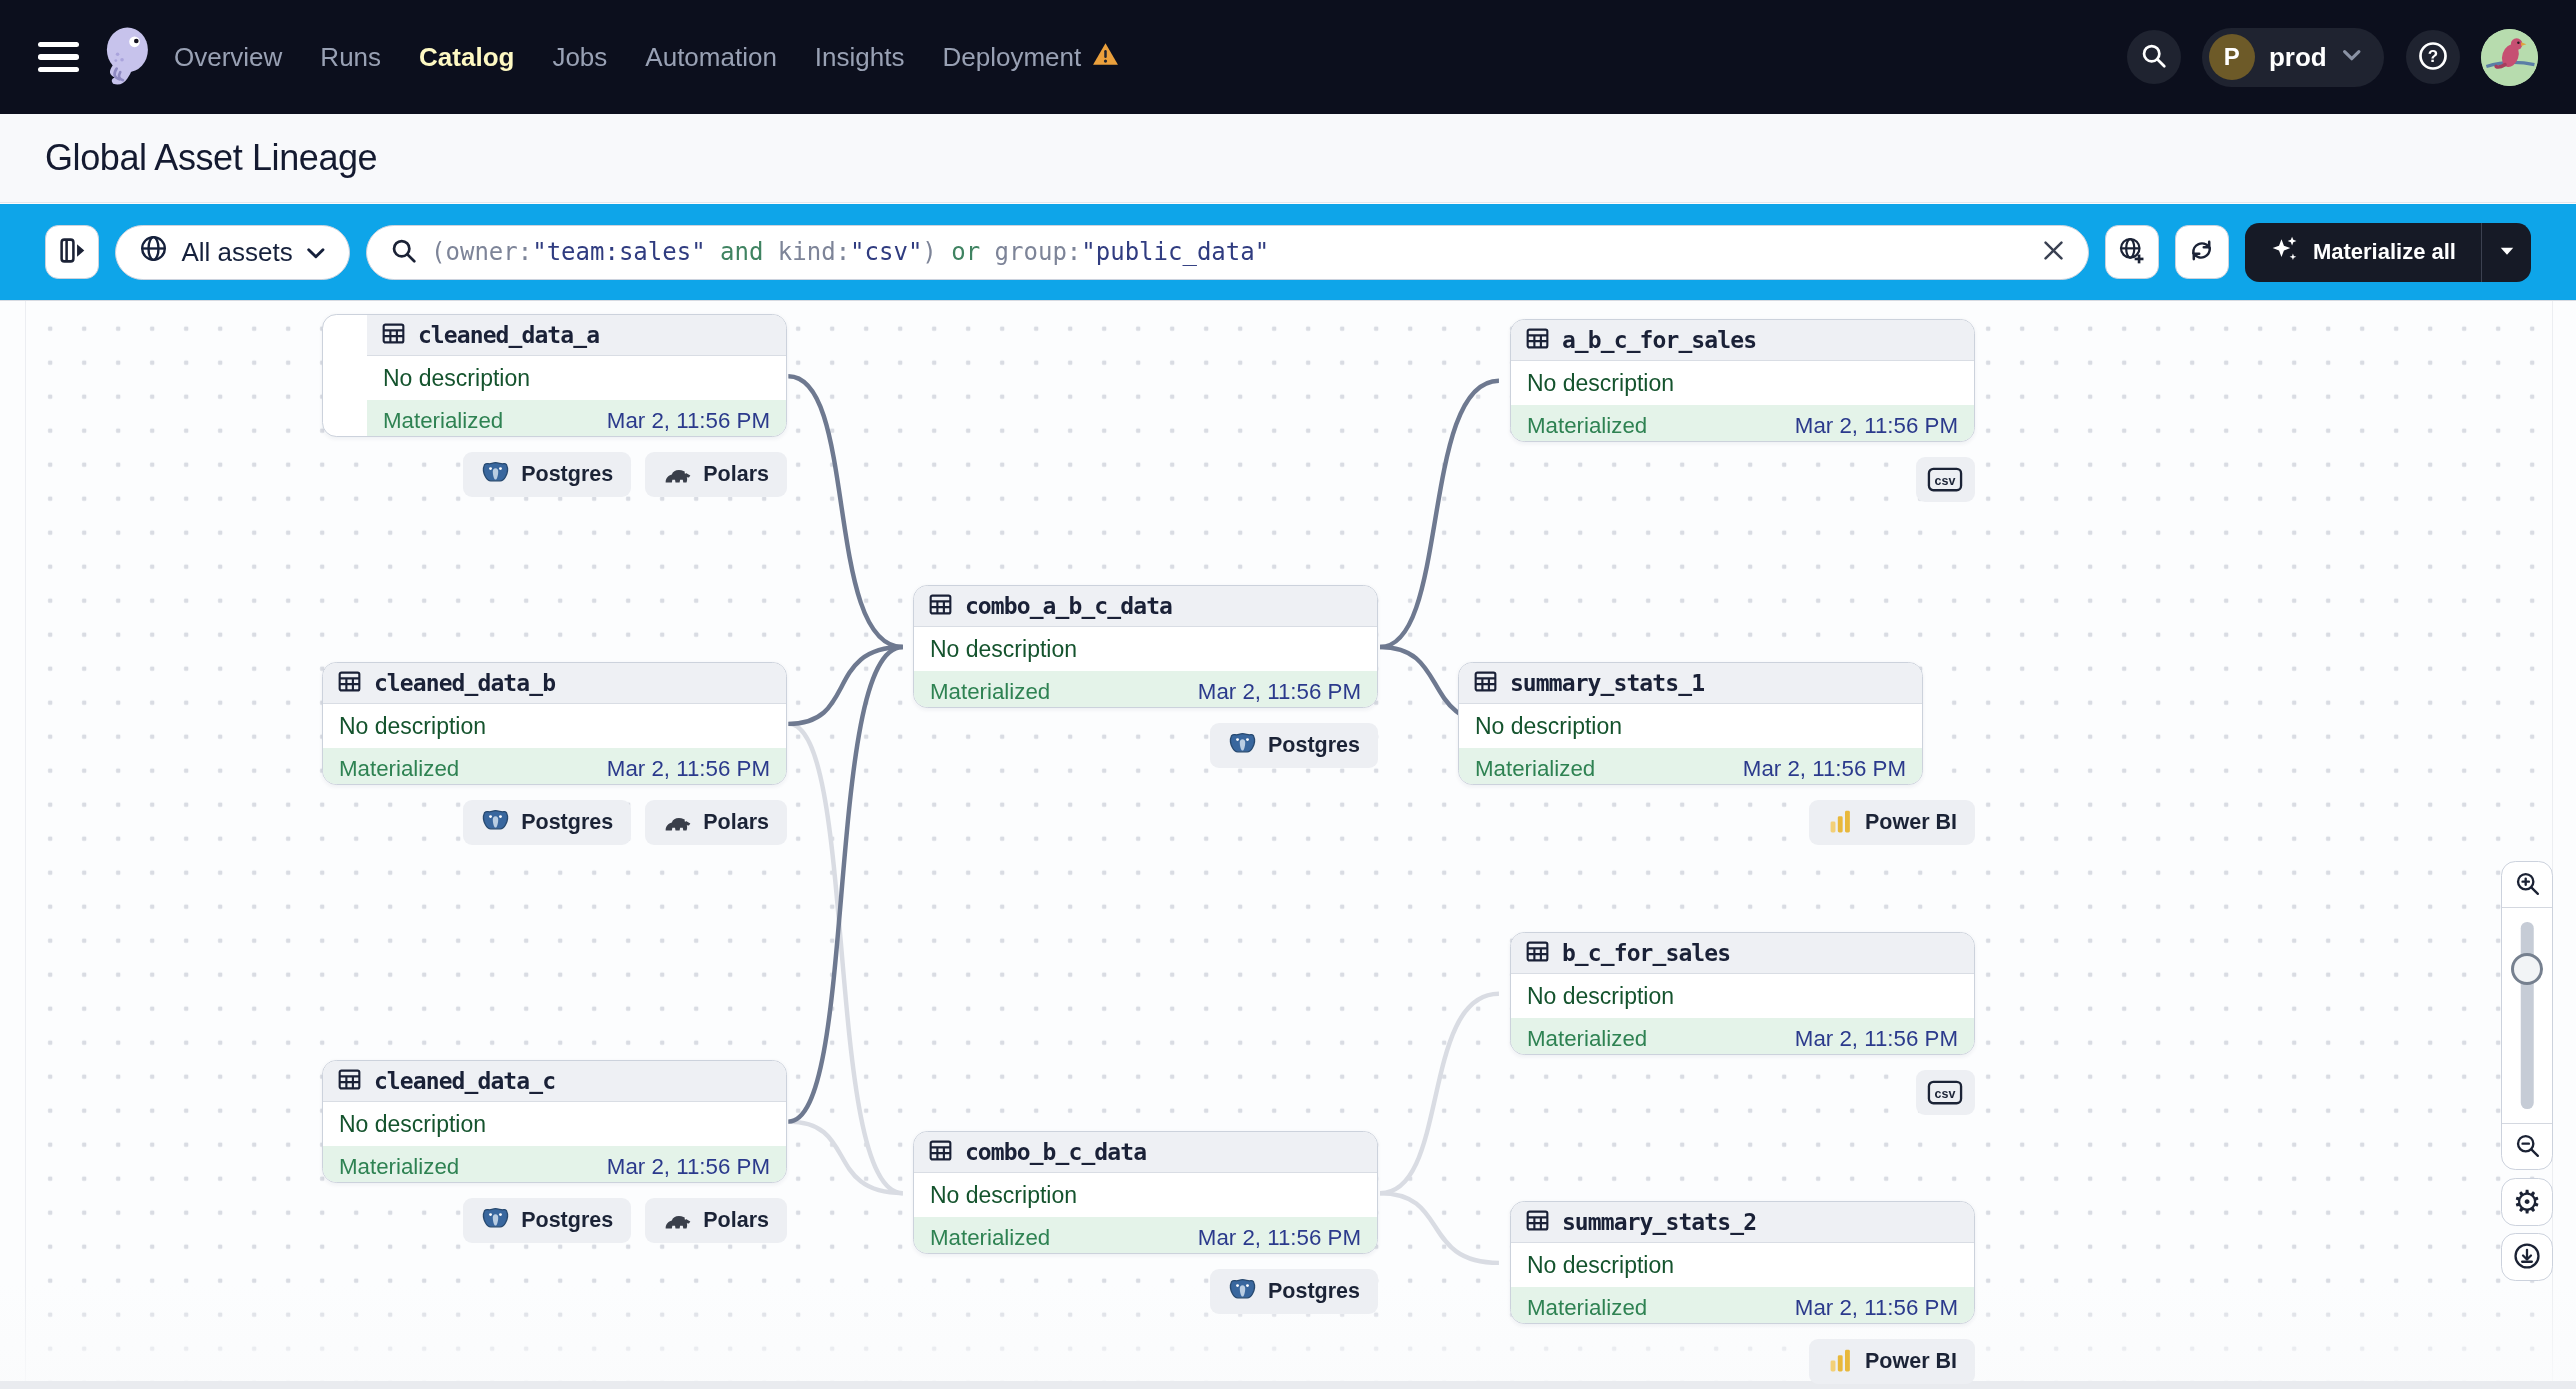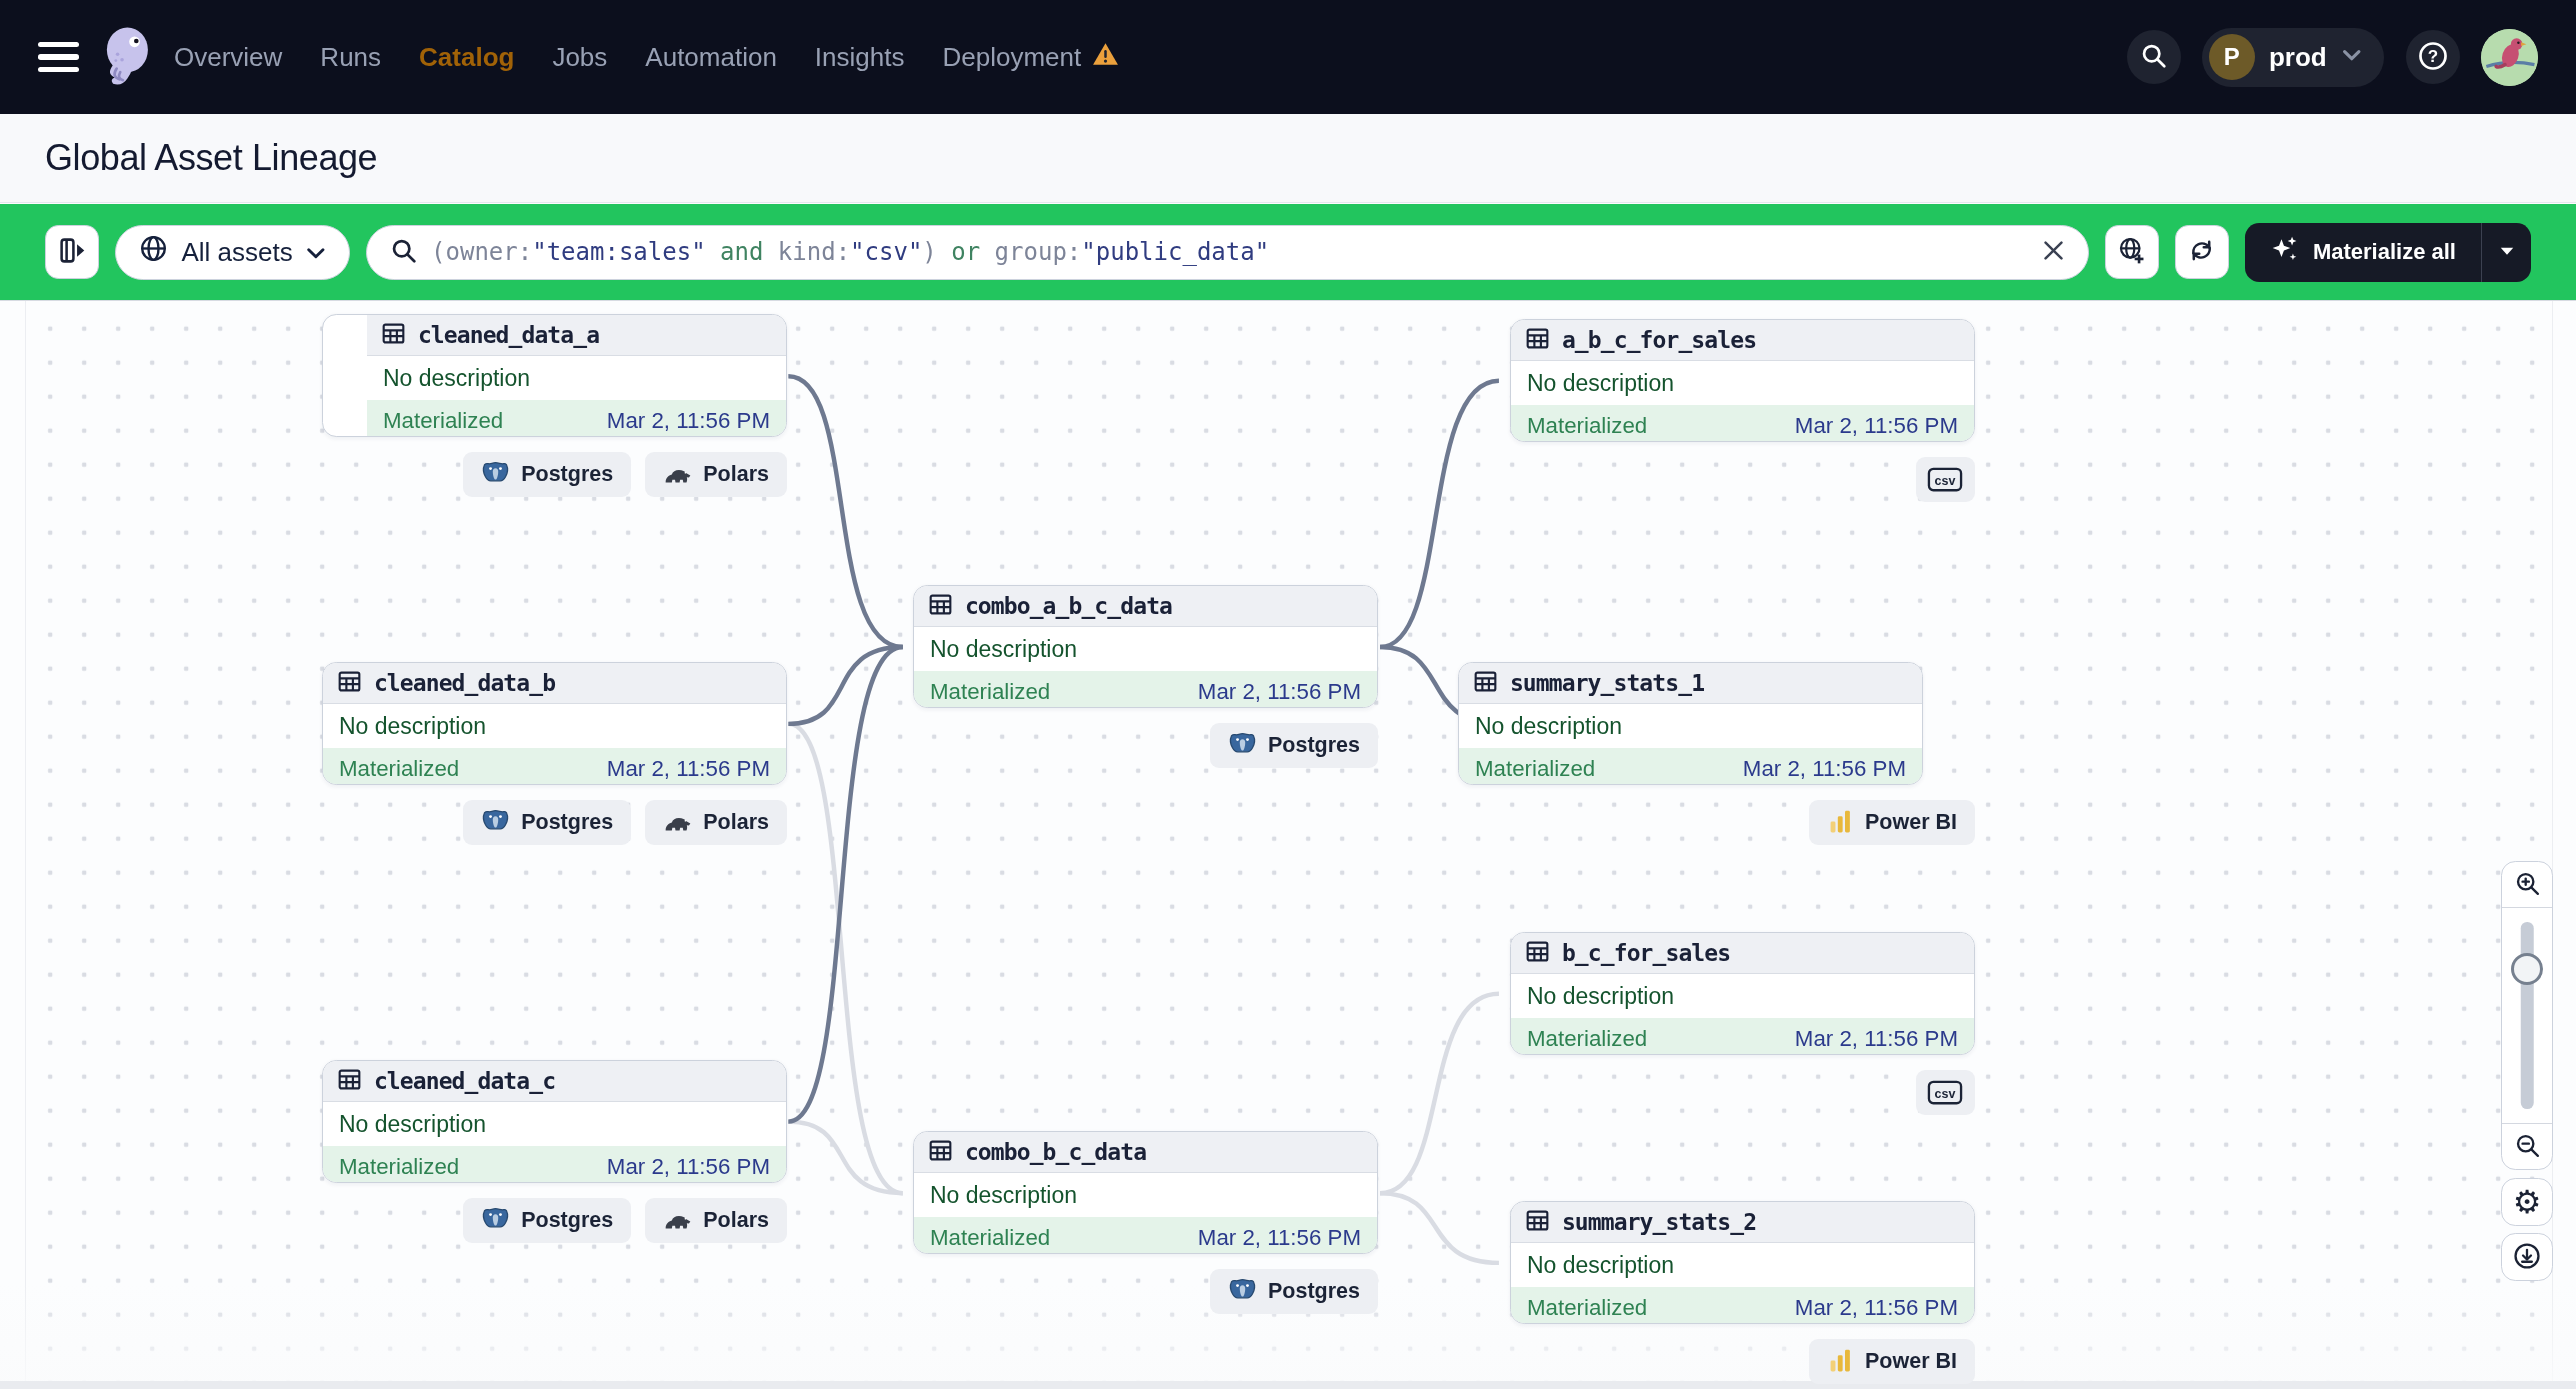--- a/index.html
+++ b/index.html
@@ -7,38 +7,38 @@
   body { font-family:"Liberation Sans", sans-serif; background:#fcfdfe; position:relative; }
 
   
   .nav { position:absolute; top:0; left:0; right:0; height:114px; background:var(--nav-bg,#0c0f1d);
          display:flex; align-items:center; padding:0 38px; gap:16px; }
   .hamburger { width:41px; height:30px; display:flex; flex-direction:column; justify-content:space-between; cursor:pointer; }
   .hamburger span { display:block; height:5.4px; border-radius:2.7px; background:#fff; }
   .logo { width:63px; height:66px; }
   .nav-items { display:flex; align-items:center; gap:38px; }
   .nav-item { color:#99a1b4; font-size:26px; display:flex; align-items:center; gap:10.7px; cursor:pointer; white-space:nowrap; }
-  .nav-item.active { color:#a16207; font-weight:700; }
+  .nav-item.active { color:#fef9c3; font-weight:700; }
   .nav-right { margin-left:auto; display:flex; align-items:center; gap:21.5px; }
   .icon-circle { width:54px; height:54px; border-radius:50%; background:#1f2330; display:flex; align-items:center; justify-content:center; cursor:pointer; }
   .env-pill { height:59px; border-radius:29.5px; background:#1f2330; display:flex; align-items:center; gap:14.3px; padding:0 21.5px 0 6.3px; cursor:pointer; }
   .env-avatar { width:46px; height:46px; border-radius:50%; background:#6d5a28; color:#fff; font-weight:700; font-size:24px;
                 display:flex; align-items:center; justify-content:center; }
   .env-name { color:#fff; font-size:26px; font-weight:600; }
   .avatar { width:57px; height:57px; border-radius:50%; overflow:hidden; background:#b7dcae; cursor:pointer; }
 
   
   .page-header { position:absolute; top:114px; left:0; right:0; height:89px; background:#f8f9fb;
                  border-bottom:0.9px solid #e4e7ed; display:flex; align-items:center; padding:0 45px; }
   .page-title { font-size:36px; font-weight:400; color:#141a30; letter-spacing:-0.4px; }
   .reload-btn { margin-left:auto; height:61px; border:0.9px solid #cfd5df; border-radius:19.7px; background:#fcfdfe;
                 display:flex; align-items:center; gap:13.4px; padding:0 23px; font-size:25px; color:#1b2236; cursor:pointer; }
 
   
-  .toolbar { position:absolute; top:204px; left:0; right:0; height:97px; background:#22c55e;
+  .toolbar { position:absolute; top:204px; left:0; right:0; height:97px; background:#0ea5e9;
              border-bottom:0.9px solid #d7dbe2; display:flex; align-items:center; gap:16px; padding:0 45px; }
   .tool-btn { height:54px; width:54px; flex:0 0 auto; border:0.9px solid #ccd2dd; border-radius:13.4px; background:#fff;
               display:flex; align-items:center; justify-content:center; cursor:pointer; }
   .scope { height:55px; border:0.9px solid #ccd2dd; border-radius:28px; background:#fff; display:flex; align-items:center;
            gap:13.4px; padding:0 23px; font-size:26px; color:#15203b; cursor:pointer; white-space:nowrap; }
   .searchbox { flex:1; height:55px; border:0.9px solid #ccd2dd; border-radius:28px; background:#fff;
                display:flex; align-items:center; gap:14.3px; padding:0 23px; min-width:0; }
   .query { font-family:"DejaVu Sans Mono", monospace; font-size:24px; white-space:pre; flex:1; overflow:hidden; }
   .tone-plain   { color:#7d8498; }
   .tone-value   { color:var(--query-value,#303c80); }

